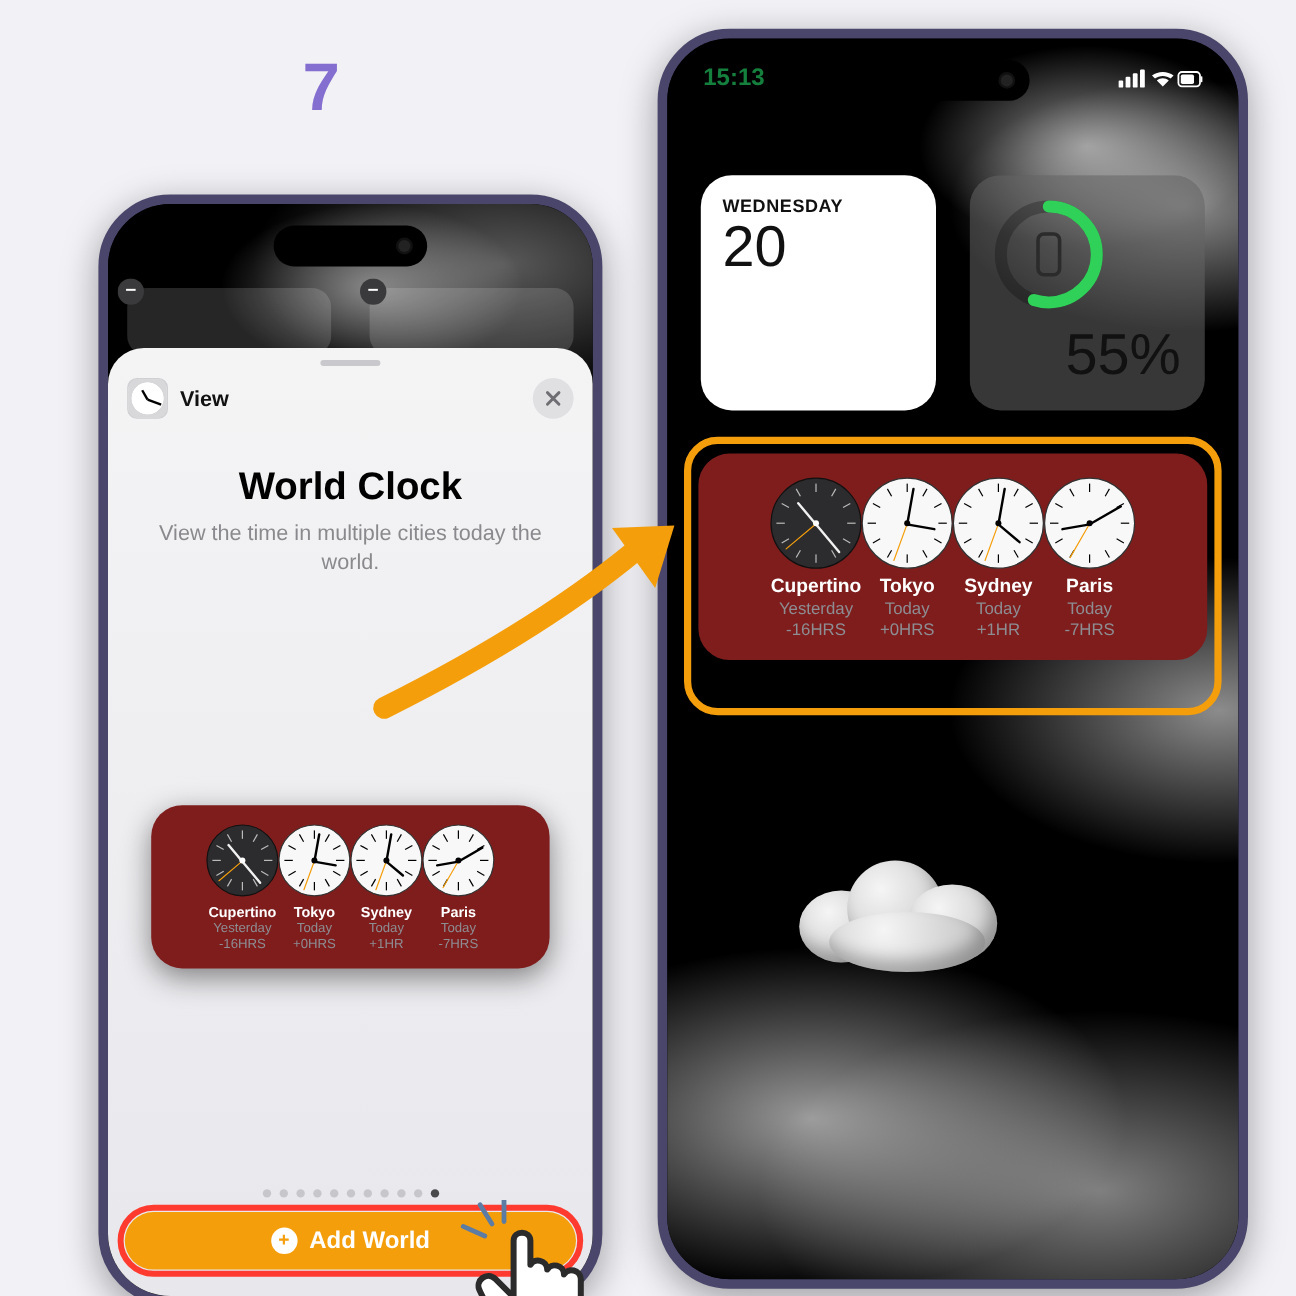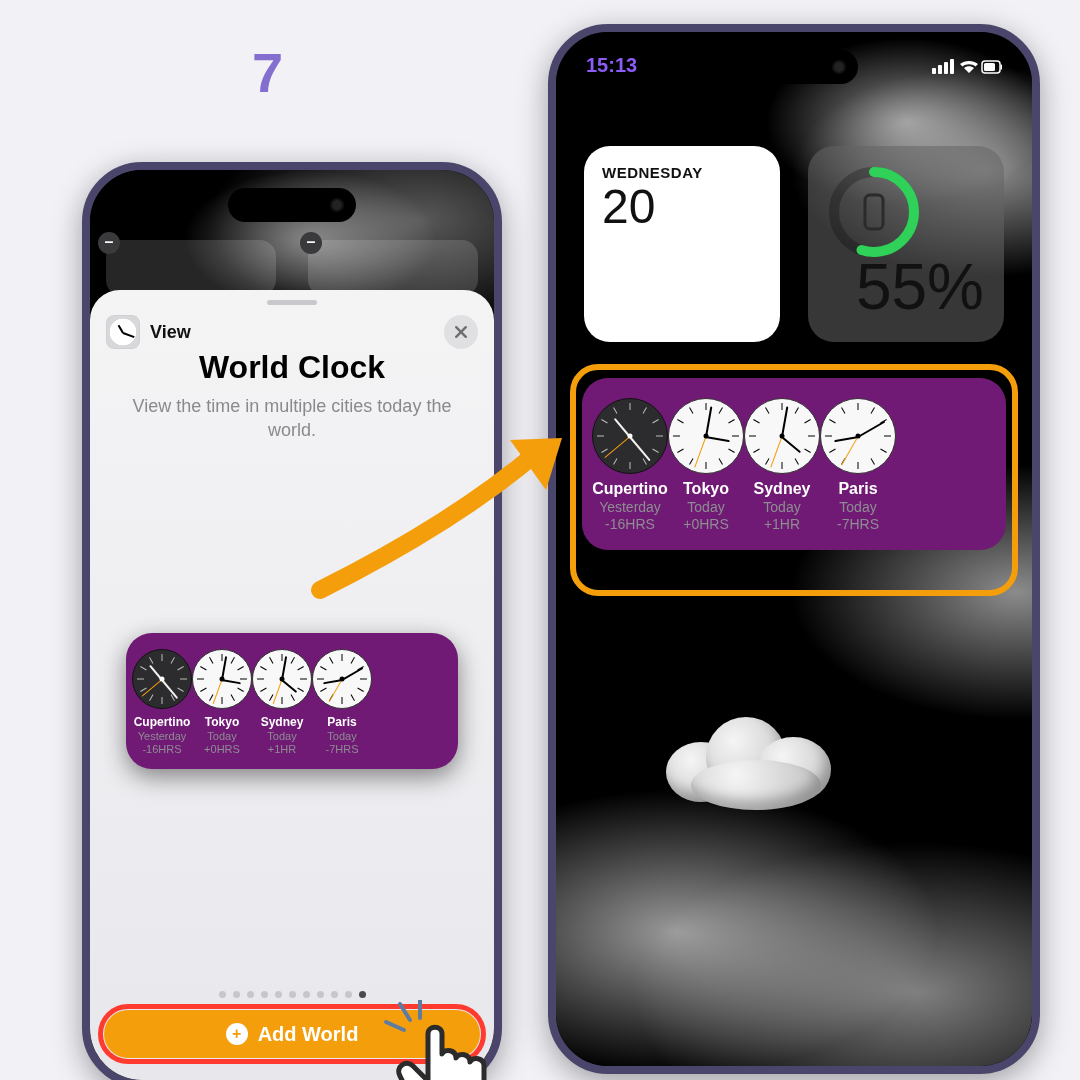--- a/index.html
+++ b/index.html
@@ -82,21 +82,21 @@
   }
 
   .status-bar {
     position: absolute;
     top: 22px;
     left: 0; right: 0;
     display: flex;
     justify-content: space-between;
     align-items: flex-end;
     padding: 0 30px;
-    color: #8b5cf6;
+    color: #15803d;
     font-size: 20px;
     font-weight: 600;
     z-index: 49;
   }
   .status-icons svg { vertical-align: middle; }
 
   
   .sky {
     position: absolute;
     inset: 0;
@@ -164,31 +164,31 @@
   .clock-app-icon::after{width:12px;height:2px;transform:rotate(20deg)}
   .sheet-header .label{font-weight:600;font-size:18px;color:#111}
   .close-btn{
     margin-left:auto;width:34px;height:34px;border-radius:50%;
     background:#e0e0e3;display:flex;align-items:center;justify-content:center;
     cursor:pointer;
   }
   .close-btn svg{width:16px;height:16px;}
 
   .sheet-title{
-    text-align:center;font-size:32px;font-weight:700;color:#000;
+    text-align:center;font-size:32px;font-weight:700;color:#000;margin-top:38px;
   }
   .sheet-sub{
     text-align:center;font-size:18px;color:#8a8a8e;margin:8px 30px 0;
     line-height:1.35;
   }
 
   
   .wc-widget{
-    background:#701a75;border-radius:26px;
-    display:flex;justify-content:flex-start;padding:16px 6px 14px;
+    background:#7f1d1d;border-radius:26px;
+    display:flex;justify-content:center;padding:16px 6px 14px;
     box-shadow:0 8px 24px rgba(0,0,0,.45);
   }
   .wc-widget.sheet-preview{
     width:320px;margin:190px auto 0;
   }
   .wc-col{display:flex;flex-direction:column;align-items:center;color:#fff;font-size:11px}
   .wc-col .city{font-weight:600;margin-top:6px;font-size:12px}
   .wc-col .day{color:#8d8d92;font-size:11px;margin-top:1px}
   .wc-col .off{color:#8d8d92;font-size:11px;margin-top:1px}
 
@@ -261,21 +261,21 @@
     box-sizing:border-box;backdrop-filter:blur(2px);
   }
   .bat-ring{
     position:absolute;top:18px;left:18px;width:96px;height:96px;
   }
   .bat-ring svg{transform:rotate(-90deg)}
   .bat-ring .phone-glyph{
     position:absolute;left:50%;top:50%;transform:translate(-50%,-50%);
   }
   .bat-pct{
-    position:absolute;right:20px;bottom:18px;font-size:64px;color:#111;font-weight:400;
+    position:absolute;right:20px;bottom:18px;font-size:48px;color:#111;font-weight:400;
   }
 
   .wc-widget.home{
     position:absolute;top:346px;left:26px;right:26px;padding:20px 10px 18px;
     border:4px solid #f00;outline:0;box-shadow:none;border:0;
   }
   .wc-highlight{
     position:absolute;top:332px;left:14px;right:14px;height:220px;
     border:6px solid #f59e0b;border-radius:28px;pointer-events:none;
   }

